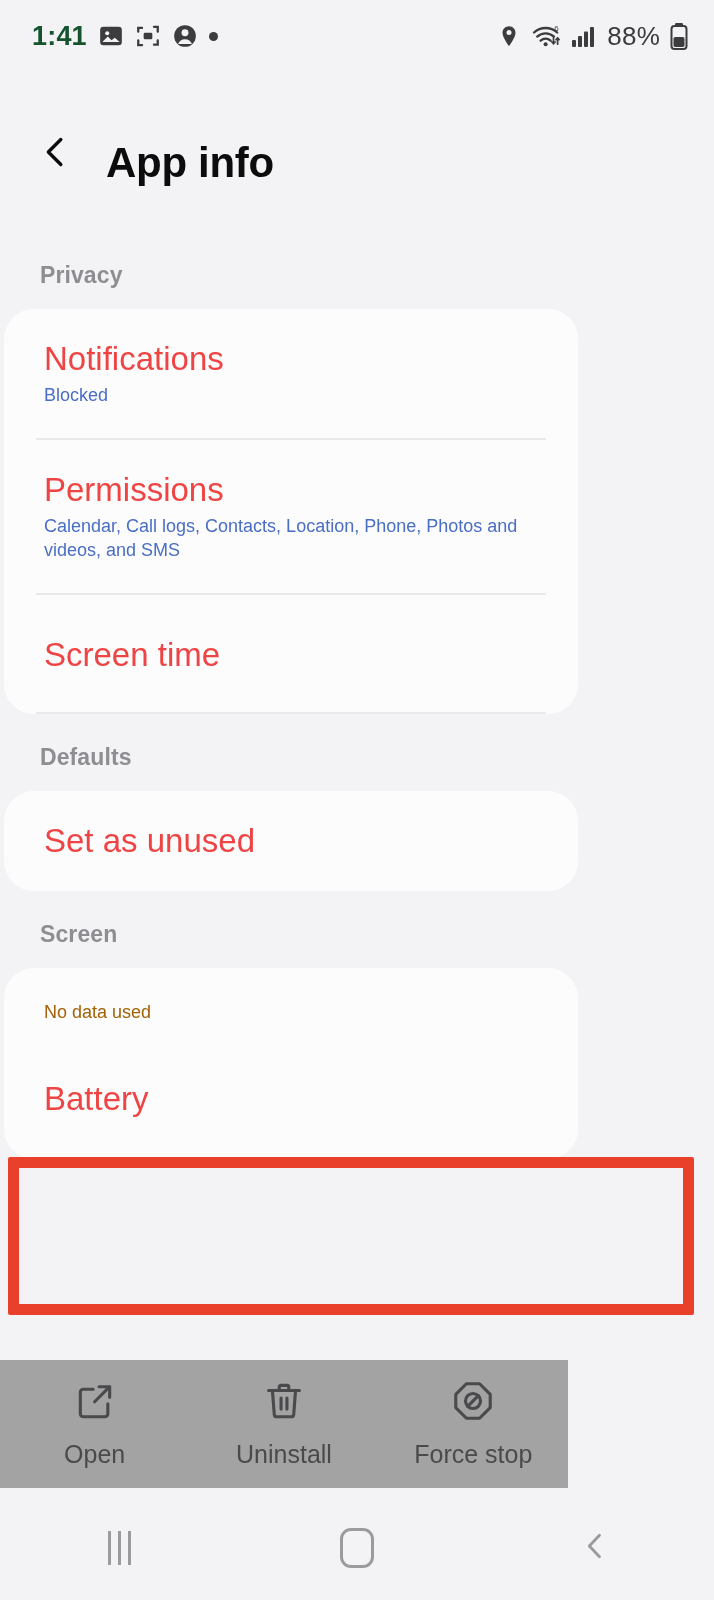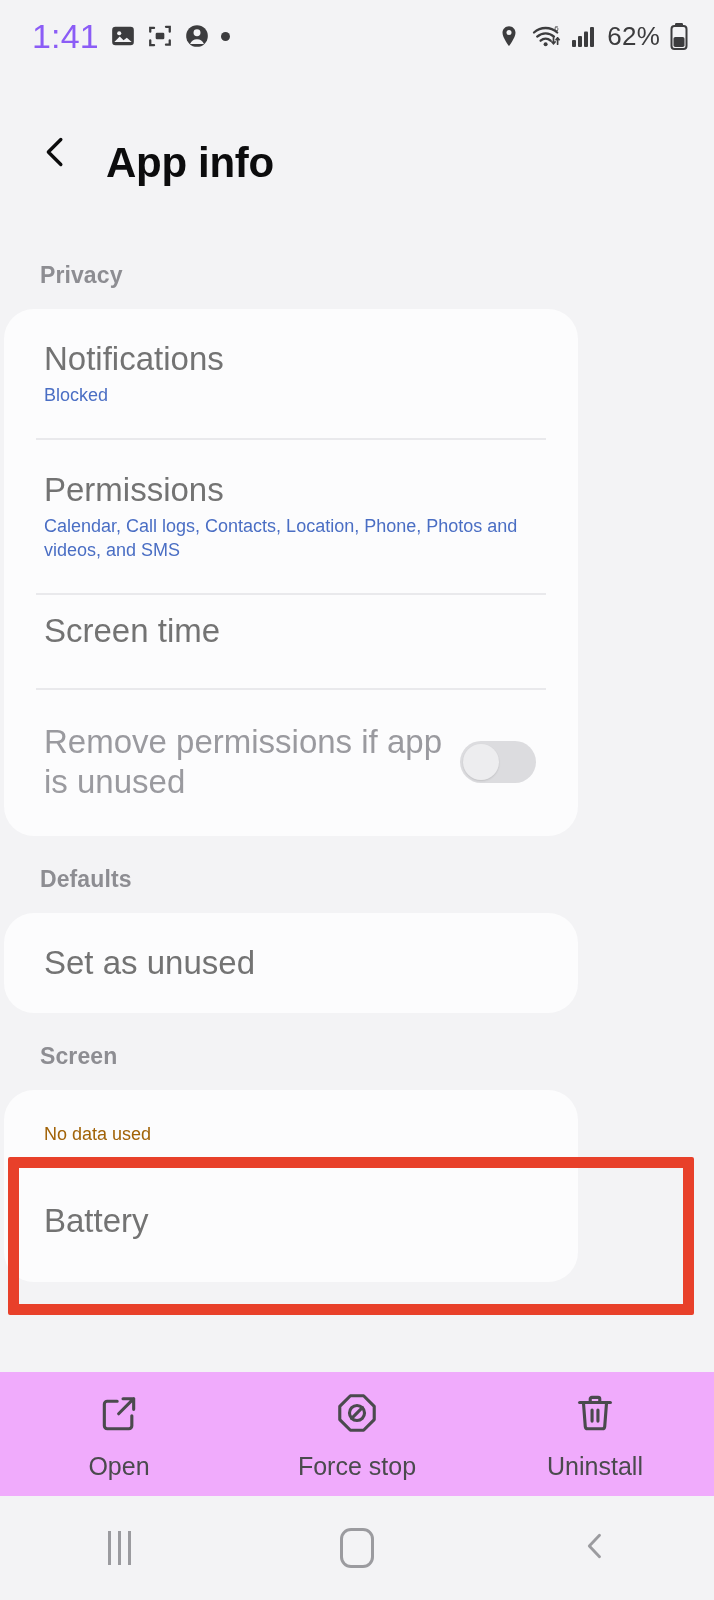--- a/index.html
+++ b/index.html
@@ -13,21 +13,21 @@
   }
 
   
   .statusbar{
     position:absolute; top:0; left:0; width:714px; height:72px;
     display:flex; align-items:center; justify-content:space-between;
     padding:0 26px 0 32px;
   }
   .sb-left{ display:flex; align-items:center; gap:11px; }
   .sb-right{ display:flex; align-items:center; gap:10px; }
-  .sb-time{ font-size:34px; font-weight:400; color:#8b5cf6; letter-spacing:.2px; }
+  .sb-time{ font-size:27px; font-weight:700; color:#14532d; letter-spacing:.2px; }
   .sb-pct{ font-size:26px; font-weight:400; color:#3c3c3e; letter-spacing:.2px; }
   .sb-ico{ display:inline-flex; align-items:center; justify-content:center; }
   .dot-ico{ width:9px; height:9px; border-radius:50%; background:#3c3c3e; display:inline-block; }
 
   
   .header{
     position:absolute; top:72px; left:0; width:714px; height:160px;
     display:flex; align-items:center; padding-left:34px; gap:30px;
   }
   .back-chevron{ width:42px; height:42px; display:flex; align-items:center; justify-content:center; }
@@ -38,21 +38,21 @@
 
   .section-label{
     font-size:23px; font-weight:700; color:#8d8d92;
     padding:30px 0 20px 40px; letter-spacing:.1px;
   }
   .card{
     background:#fcfcfd; border-radius:30px; margin:0 4px; overflow:hidden;
   }
   .row{ padding:30px 40px 30px 40px; position:relative; }
   .row-flex{ display:flex; align-items:center; justify-content:space-between; gap:18px; }
-  .row-title{ font-size:33px; font-weight:400; color:#737373; line-height:1.22; }
+  .row-title{ font-size:33px; font-weight:400; color:#ef4444; line-height:1.22; }
   .row-title.dim{ color:#9a9a9f; }
   .row-sub{ font-size:18px; font-weight:400; line-height:1.33; margin-top:5px; }
   .row-sub.blue{ color:#4a6ec4; }
   .row-sub.grey{ color:#a16207; }
   .divider{ height:2px; background:#e9e9ec; margin:0 32px; }
 
   
   .toggle{
     width:76px; height:42px; border-radius:21px; background:#dcdcdf;
     position:relative; flex:0 0 auto; margin-right:2px;
@@ -63,22 +63,22 @@
   }
 
   
   .highlight-box{
     position:absolute; left:8px; top:1157px; width:686px; height:158px;
     border:11px solid #e8402a; border-radius:2px; pointer-events:none; z-index:5;
   }
 
   
   .actionbar{
-    position:absolute; left:0; bottom:100px; width:714px; height:128px;
-    background:#f0abfc; display:flex; align-items:center; z-index:6;
+    position:absolute; left:0; bottom:112px; width:568px; height:128px;
+    background:#a3a3a3; display:flex; align-items:center; z-index:6;
   }
   .action{
     flex:1; display:flex; flex-direction:column; align-items:center; gap:13px;
   }
   .action-label{ font-size:25px; color:#4a4a4d; }
 
   
   .navbar{
     position:absolute; left:0; bottom:0; width:714px; height:104px;
     background:#f3f3f5; display:flex; align-items:center; z-index:6;
@@ -137,21 +137,21 @@
       </svg>
     </span>
     <span class="sb-ico">
       <svg width="26" height="24" viewBox="0 0 26 24">
         <rect x="1" y="16" width="4" height="7" rx="1" fill="#3c3c3e"></rect>
         <rect x="7" y="12" width="4" height="11" rx="1" fill="#3c3c3e"></rect>
         <rect x="13" y="7.5" width="4" height="15.5" rx="1" fill="#3c3c3e"></rect>
         <rect x="19" y="3" width="4" height="20" rx="1" fill="#3c3c3e"></rect>
       </svg>
     </span>
-    <span class="sb-pct">62%</span>
+    <span class="sb-pct">88%</span>
     <span class="sb-ico">
       <svg width="18" height="28" viewBox="0 0 18 28">
         <rect x="5" y="1" width="8" height="3" rx="1.2" fill="#3c3c3e"></rect>
         <rect x="1.5" y="4" width="15" height="23" rx="3" fill="none" stroke="#3c3c3e" stroke-width="2"></rect>
         <rect x="3.5" y="15" width="11" height="10" rx="1.8" fill="#3c3c3e"></rect>
       </svg>
     </span>
   </div>
 </div>
 
@@ -174,31 +174,25 @@
       <div class="row-sub blue">Blocked</div>
     </div>
     <div class="divider"></div>
 
     <div class="row">
       <div class="row-title">Permissions</div>
       <div class="row-sub blue">Calendar, Call logs, Contacts, Location, Phone, Photos and videos, and SMS</div>
     </div>
     <div class="divider"></div>
 
-    <div class="row" style="padding-top:16px;padding-bottom:36px;">
+    <div class="row" style="padding-top:40px;padding-bottom:36px;">
       <div class="row-title">Screen time</div>
     </div>
     <div class="divider"></div>
 
-    <div class="row row-flex" style="padding-top:32px;padding-bottom:34px;">
-      <div class="row-title dim" style="max-width:500px;">Remove permissions if app is unused</div>
-      <div class="toggle">
-        <div class="knob"></div>
-      </div>
-    </div>
   </div>
 
   <div class="section-label">Defaults</div>
   <div class="card">
     <div class="row">
       <div class="row-title">Set as unused</div>
     </div>
   </div>
 
   <div class="section-label">Screen</div>
@@ -216,41 +210,41 @@
 
 <div class="actionbar">
   <div class="action">
     <span>
       <svg width="44" height="44" viewBox="0 0 24 24" fill="none" stroke="#4a4a4d" stroke-width="1.7" stroke-linecap="round" stroke-linejoin="round">
         <path d="M19 13.5V19a1.6 1.6 0 0 1-1.6 1.6H5.6A1.6 1.6 0 0 1 4 19V7.2a1.6 1.6 0 0 1 1.6-1.6H11"></path>
         <path d="M14.2 4.2H20v5.8M20 4.2l-8.2 8.2"></path>
       </svg>
     </span>
     <span class="action-label">Open</span>
-  </div>
-  <div class="action">
-    <span>
-      <svg width="44" height="44" viewBox="0 0 24 24" fill="none" stroke="#4a4a4d" stroke-width="1.7" stroke-linecap="round" stroke-linejoin="round">
-        <path d="M8.4 2.6h7.2l5.8 5.8v7.2l-5.8 5.8H8.4l-5.8-5.8V8.4z"></path>
-        <circle cx="12" cy="12" r="4.1"></circle>
-        <path d="M9.1 14.9l5.8-5.8"></path>
-      </svg>
-    </span>
-    <span class="action-label">Force stop</span>
   </div>
   <div class="action">
     <span>
       <svg width="44" height="44" viewBox="0 0 24 24" fill="none" stroke="#4a4a4d" stroke-width="1.7" stroke-linecap="round" stroke-linejoin="round">
         <path d="M3.6 6.3h16.8"></path>
         <path d="M9.4 6.3V4.4a.9.9 0 0 1 .9-.9h3.4a.9.9 0 0 1 .9.9v1.9"></path>
         <path d="M5.7 6.3l1 13.1a1.3 1.3 0 0 0 1.3 1.2h8a1.3 1.3 0 0 0 1.3-1.2l1-13.1"></path>
         <path d="M10.4 10.4v6M13.6 10.4v6"></path>
       </svg>
     </span>
     <span class="action-label">Uninstall</span>
+  </div>
+  <div class="action">
+    <span>
+      <svg width="44" height="44" viewBox="0 0 24 24" fill="none" stroke="#4a4a4d" stroke-width="1.7" stroke-linecap="round" stroke-linejoin="round">
+        <path d="M8.4 2.6h7.2l5.8 5.8v7.2l-5.8 5.8H8.4l-5.8-5.8V8.4z"></path>
+        <circle cx="12" cy="12" r="4.1"></circle>
+        <path d="M9.1 14.9l5.8-5.8"></path>
+      </svg>
+    </span>
+    <span class="action-label">Force stop</span>
   </div>
 </div>
 
 <div class="navbar">
   <div class="nav-btn">
     <span class="recents-bars">
         <i></i>
         <i></i>
         <i></i>
       </span>

